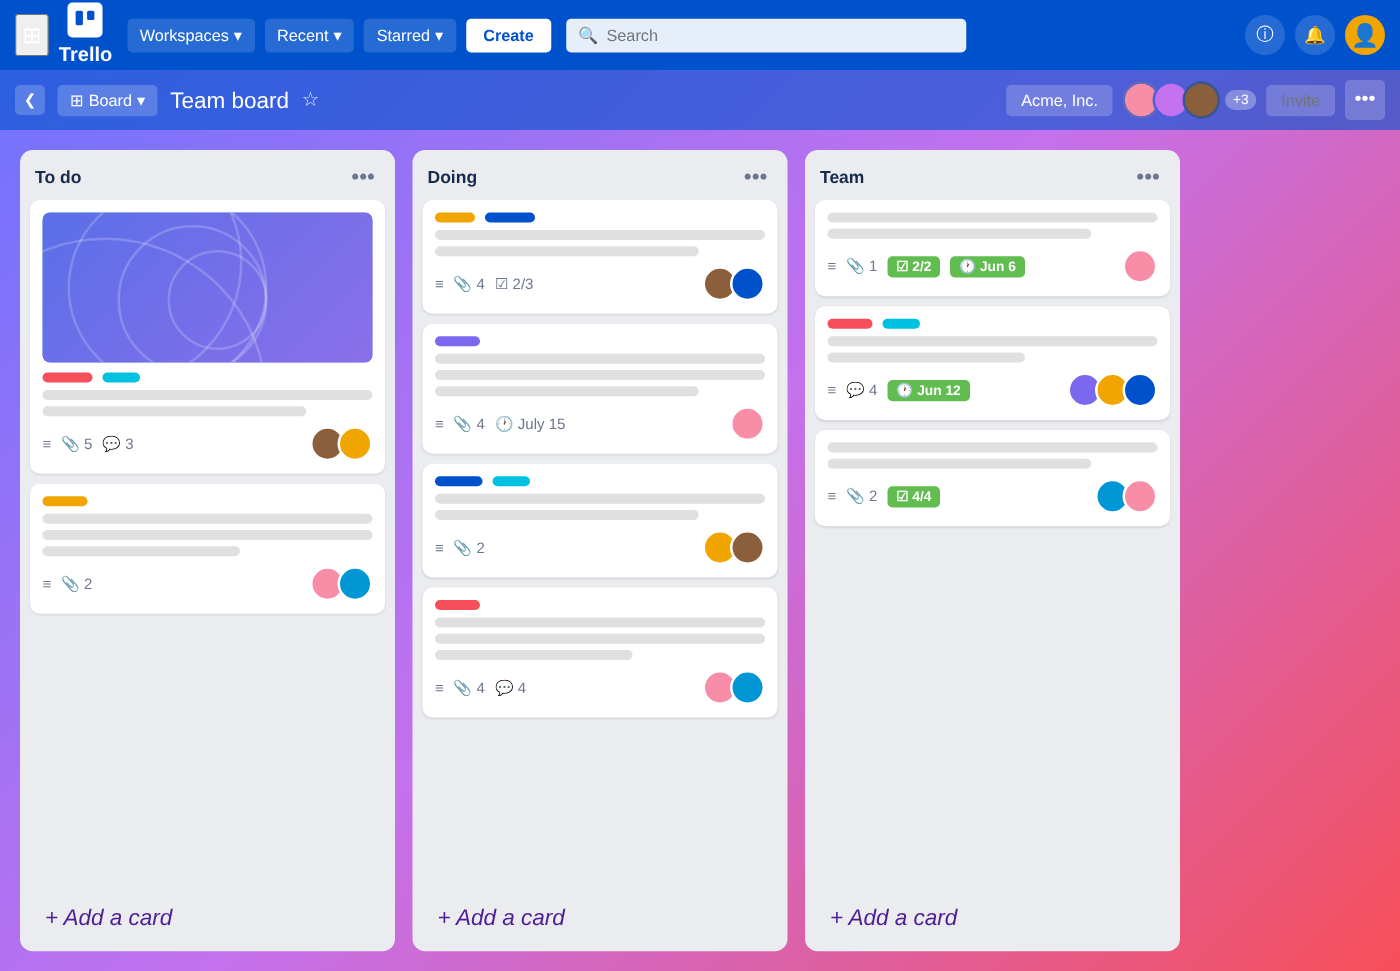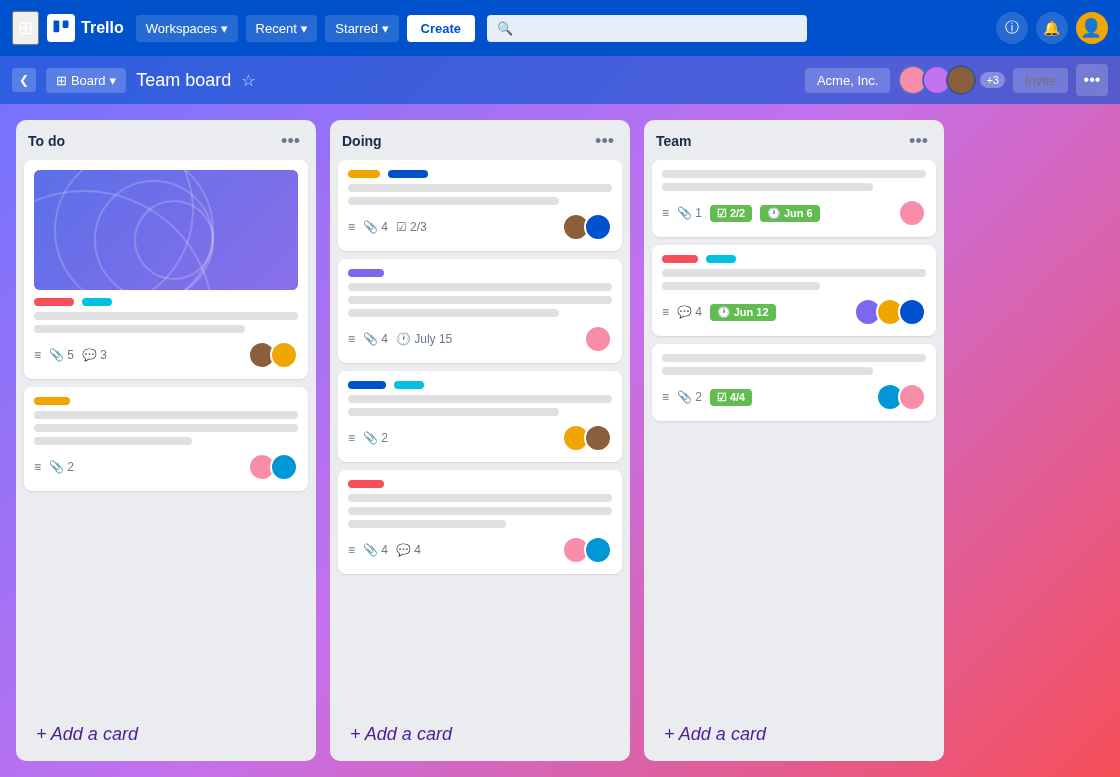--- a/index.html
+++ b/index.html
@@ -27,20 +27,21 @@
       padding: 4px;
     }
     .trello-logo {
       display: flex;
       align-items: center;
       gap: 6px;
       color: white;
       font-weight: 700;
       font-size: 16px;
       margin-right: 4px;
+      flex-direction: column;
     }
     .trello-logo-icon {
       width: 28px;
       height: 28px;
       background: white;
       border-radius: 4px;
       display: flex;
       align-items: center;
       justify-content: center;
     }
@@ -416,20 +417,21 @@
   </button>
   <button class="nav-btn">
     <span>Starred</span>
     <span>▾</span>
   </button>
   <button class="create-btn">Create</button>
 
   <div class="nav-search">
     <div class="search-input-wrap">
       <span style="color:#666;font-size:13px;">🔍</span>
+      <input type="text" placeholder="Search" style="">
     </div>
   </div>
 
   <div class="nav-right">
     <button class="nav-icon-btn">ⓘ</button>
     <button class="nav-icon-btn">🔔</button>
     <div class="user-avatar" style="background:#f0a500;">
       <span style="font-size:18px;">👤</span>
     </div>
   </div>

